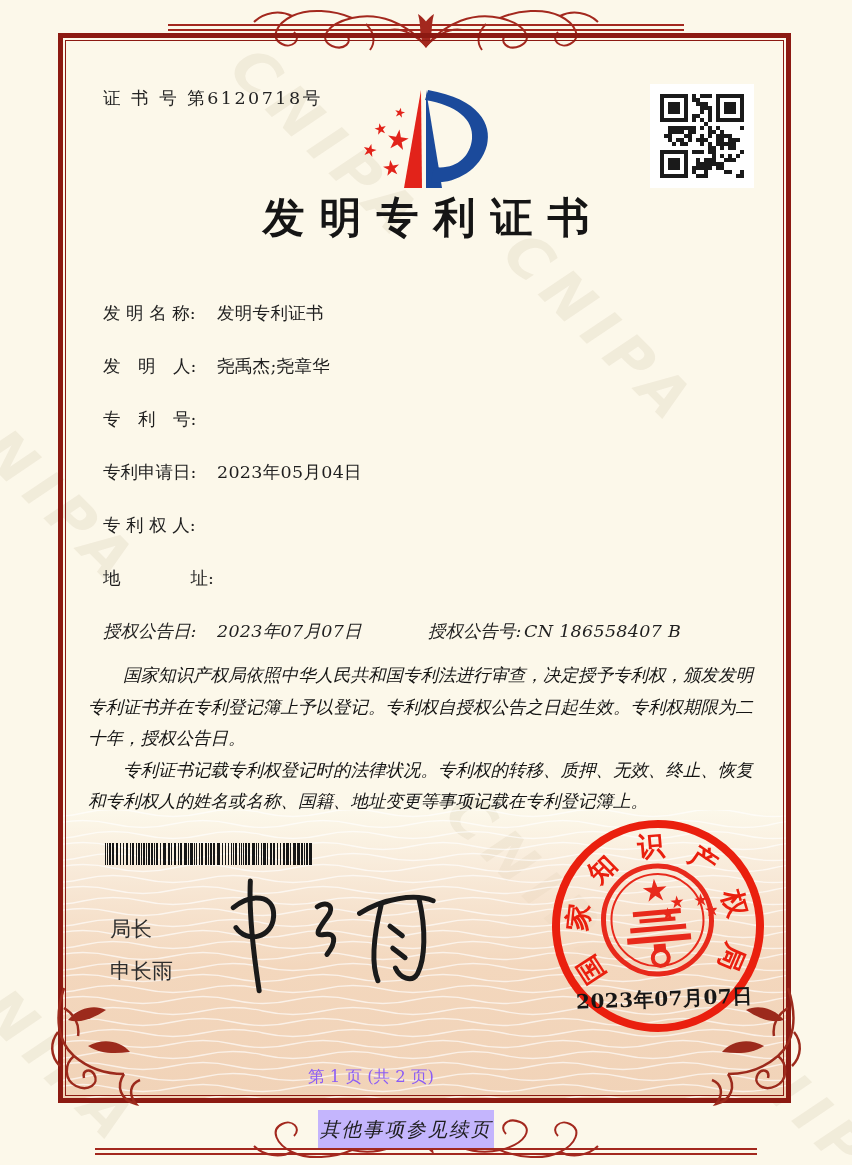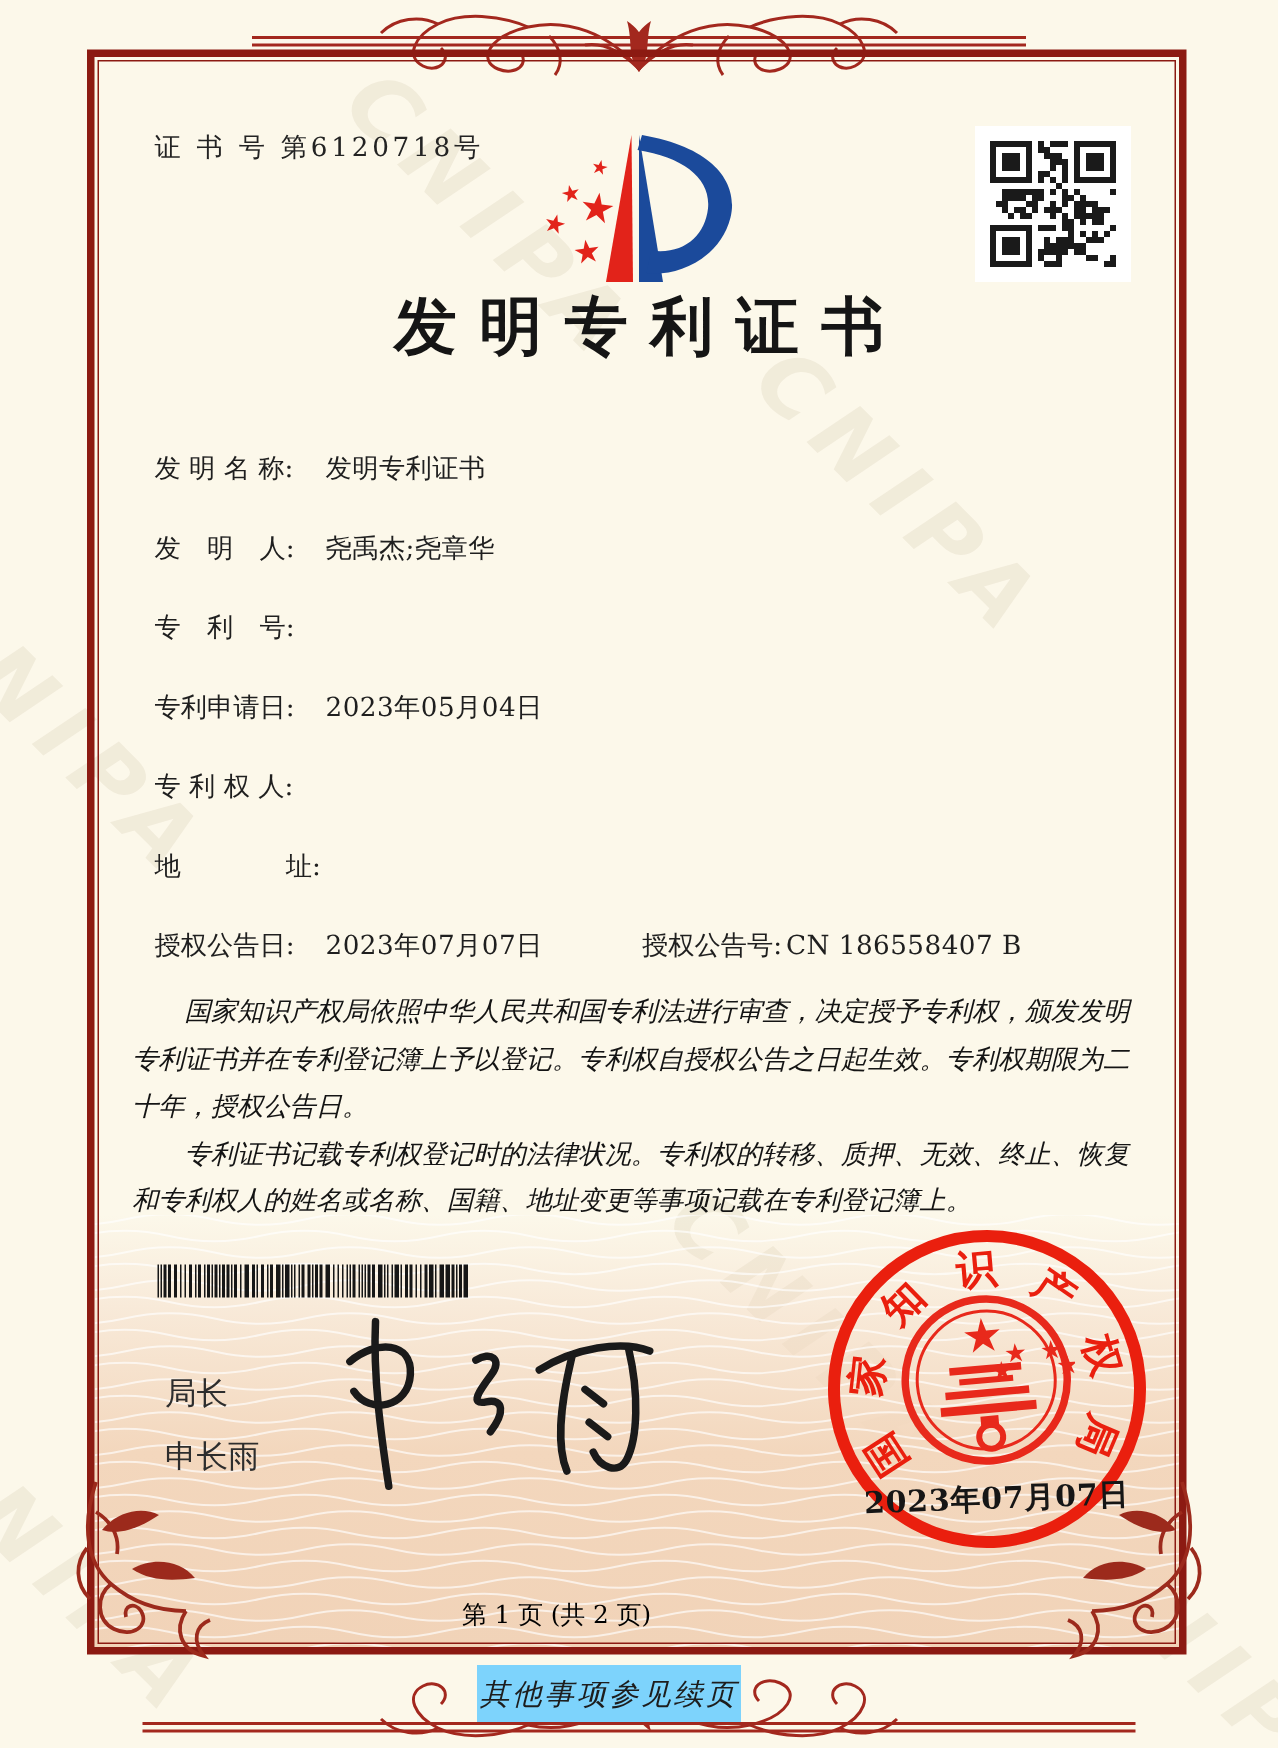--- a/index.html
+++ b/index.html
@@ -24,21 +24,21 @@
       z-index:4;display:flex;align-items:center;justify-content:center;}
   .logo{position:absolute;left:338px;top:76px;width:180px;height:120px;z-index:4;}
   .logo .star{position:absolute;color:#e2231a;line-height:1;}
   .title{position:absolute;left:0;top:190px;width:852px;text-align:center;font-size:42px;
       font-weight:bold;color:#151515;letter-spacing:15px;text-indent:15px;z-index:4;}
   
   .fields{position:absolute;left:103px;top:303px;width:660px;z-index:4;color:#1f1f1f;}
   .field-row{display:flex;margin-bottom:33px;font-size:17.5px;line-height:20px;}
   .field-label{width:114px;flex:none;}
   .field-value{flex:1;letter-spacing:0.3px;}
-  .pair{display:flex;}
+  .pair{display:flex;font-style:italic;}
   .pair-first{width:325px;display:flex;flex:none;}
   .pair-second{display:flex;flex:1;}
   .pair-second .field-label{width:96px;}
   
   .paras{position:absolute;left:88px;top:660px;width:678px;z-index:4;color:#141414;
       font-size:17.5px;line-height:31.5px;font-style:italic;}
   .paras p{margin:0;text-indent:2em;}
   
   .band{position:absolute;left:63px;top:810px;width:723px;height:288px;z-index:2;
       background:linear-gradient(180deg,rgba(243,216,195,0) 0%,rgba(243,216,195,0.45) 22%,
@@ -52,22 +52,22 @@
   .signer div{margin-bottom:14px;}
   .signature{position:absolute;left:222px;top:862px;z-index:5;transform:rotate(-2deg);}
   .seal{position:absolute;left:552px;top:820px;width:212px;height:212px;z-index:6;
       transform:rotate(-5deg);}
   .seal-ring{position:absolute;inset:0;border:8px solid #ea1f0e;border-radius:50%;box-sizing:border-box;}
   .seal-char{position:absolute;left:50%;top:50%;font-size:27px;font-weight:bold;color:#ea1f0e;}
   .seal-emblem{position:absolute;left:46px;top:40px;}
   .seal-date{position:absolute;left:0;top:166px;width:100%;text-align:center;font-size:20px;
       font-weight:600;color:#161616;letter-spacing:0.5px;transform:rotate(3deg);}
   .page-info{position:absolute;left:58px;top:1066px;width:626px;text-align:center;
-      font-size:16.5px;color:#000000;z-index:5;}
-  .note-box{position:absolute;left:318px;top:1110px;width:176px;height:38px;background:#7dd3fc;
+      font-size:16.5px;color:#8b5cf6;z-index:5;}
+  .note-box{position:absolute;left:318px;top:1110px;width:176px;height:38px;background:#c4b5fd;
       z-index:7;display:flex;align-items:center;justify-content:center;font-size:19.5px;
       font-style:italic;color:#1d1d1d;letter-spacing:2px;}
 </style>
 </head>
 <body>
 
 <div class="wm" style="left:205px;top:110px;">CNIPA</div>
 <div class="wm" style="left:478px;top:295px;">CNIPA</div>
 <div class="wm" style="left:-80px;top:455px;">CNIPA</div>
 <div class="wm" style="left:420px;top:855px;">CNIPA</div>

